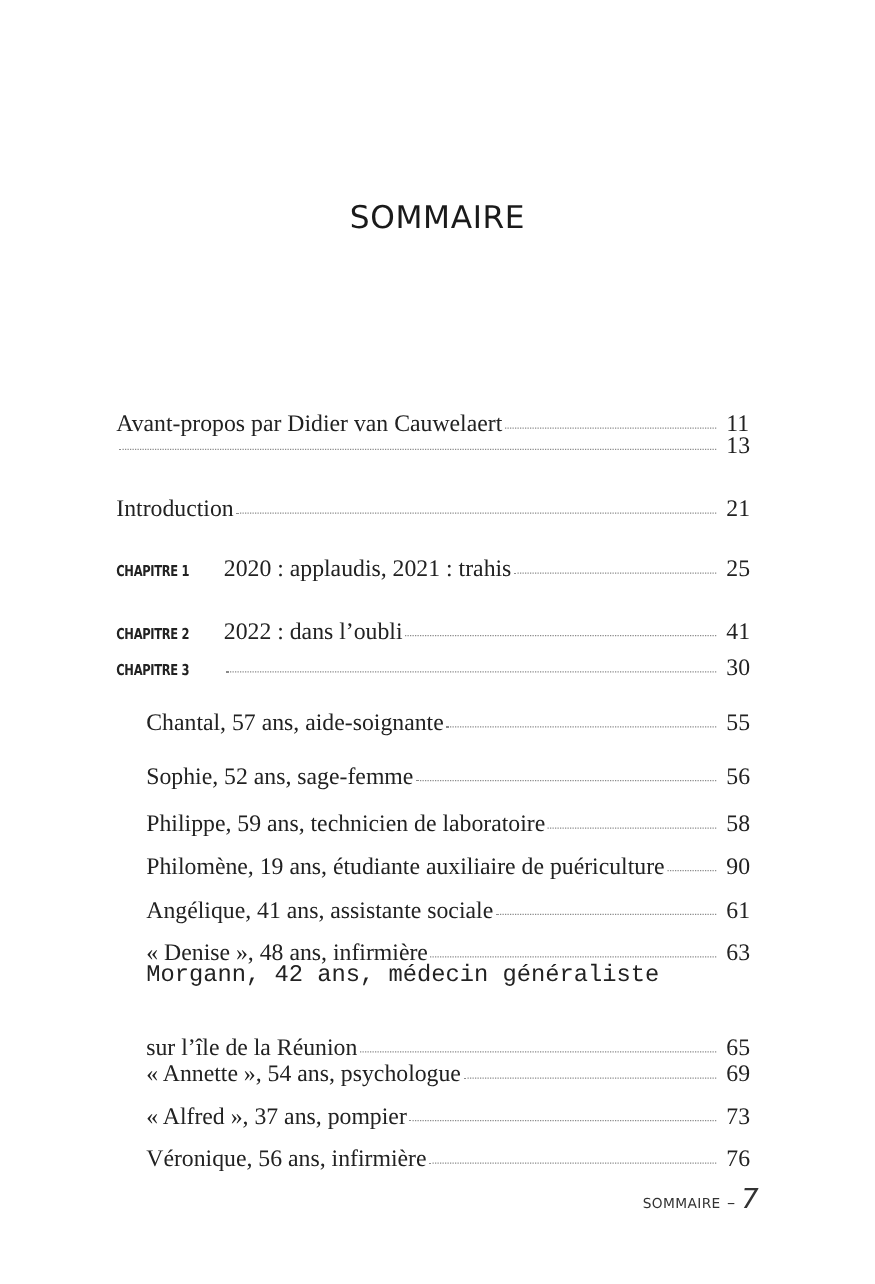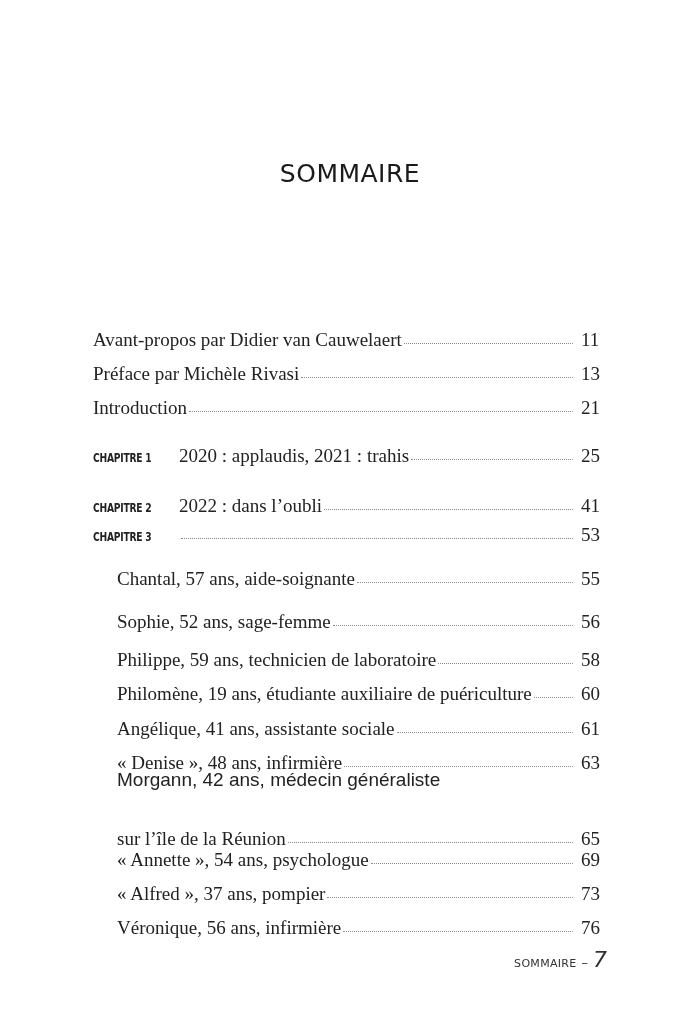--- a/index.html
+++ b/index.html
@@ -17,42 +17,41 @@
   .row .label { white-space: nowrap; margin-top: 17px; }
   .row .dots {
     flex: 1; margin: 0 8px 0 2px; border-bottom: 1.5px dotted #8a8a8a; height: 0; position: relative; top: -2px;
   }
   .row .page { width: 26px; text-align: left; white-space: nowrap; }
   .row.sub { left: 24px; width: 490px; }
   .chap {
     font-family: "DejaVu Sans Condensed", "DejaVu Sans", sans-serif; font-size: 12px; font-weight: bold;
     width: 86px; display: inline-block; letter-spacing: -0.3px; transform: scaleX(0.85); transform-origin: left;
   }
-  .multi { position: absolute; left: 24px; width: 490px; font-family: Liberation Sans, sans-serif; font-size: 19px; color:#222; }
+  .multi { position: absolute; left: 24px; width: 490px; font-family: Liberation Mono, monospace; font-size: 19px; color:#222; }
   .footer {
     position: absolute; right: 93px; top: 947px; font-family: "DejaVu Sans", sans-serif; color: #333;
     display: flex; align-items: baseline;
   }
   .footer .fl { font-size: 11px; letter-spacing: 0.3px; }
   .footer .dash { font-size: 13px; margin: 0 5px; }
   .footer .num { font-size: 22px; font-style: italic; font-weight: 300; }
 </style>
 </head>
 <body>
 
 <h1 class="title">SOMMAIRE</h1>
 
 <div class="toc">
   <div class="row" style="top:312px">
     <span class="label">Avant-propos par Didier van Cauwelaert</span>
     <span class="dots"></span>
     <span class="page">11</span>
   </div>
   <div class="row" style="top:346px">
-    <span class="label">Préface par Michèle Rivasi</span>
     <span class="dots"></span>
     <span class="page">13</span>
   </div>
   <div class="row" style="top:380px">
     <span class="label">Introduction</span>
     <span class="dots"></span>
     <span class="page">21</span>
   </div>
 
   <div class="row" style="top:428px">
@@ -63,42 +62,42 @@
   </div>
   <div class="row" style="top:478px">
     <span class="chap">CHAPITRE 2</span>
     <span class="label">2022 : dans l’oubli</span>
     <span class="dots"></span>
     <span class="page">41</span>
   </div>
   <div class="row" style="top:524px">
     <span class="chap">CHAPITRE 3</span>
     <span class="dots"></span>
-    <span class="page">53</span>
+    <span class="page">30</span>
   </div>
 
   <div class="row sub" style="top:551px">
     <span class="label">Chantal, 57 ans, aide-soignante</span>
     <span class="dots"></span>
     <span class="page">55</span>
   </div>
   <div class="row sub" style="top:594px">
     <span class="label">Sophie, 52 ans, sage-femme</span>
     <span class="dots"></span>
     <span class="page">56</span>
   </div>
   <div class="row sub" style="top:632px">
     <span class="label">Philippe, 59 ans, technicien de laboratoire</span>
     <span class="dots"></span>
     <span class="page">58</span>
   </div>
   <div class="row sub" style="top:666px">
     <span class="label">Philomène, 19 ans, étudiante auxiliaire de puériculture</span>
     <span class="dots"></span>
-    <span class="page">60</span>
+    <span class="page">90</span>
   </div>
   <div class="row sub" style="top:701px">
     <span class="label">Angélique, 41 ans, assistante sociale</span>
     <span class="dots"></span>
     <span class="page">61</span>
   </div>
   <div class="row sub" style="top:735px">
     <span class="label">« Denise », 48 ans, infirmière</span>
     <span class="dots"></span>
     <span class="page">63</span>

